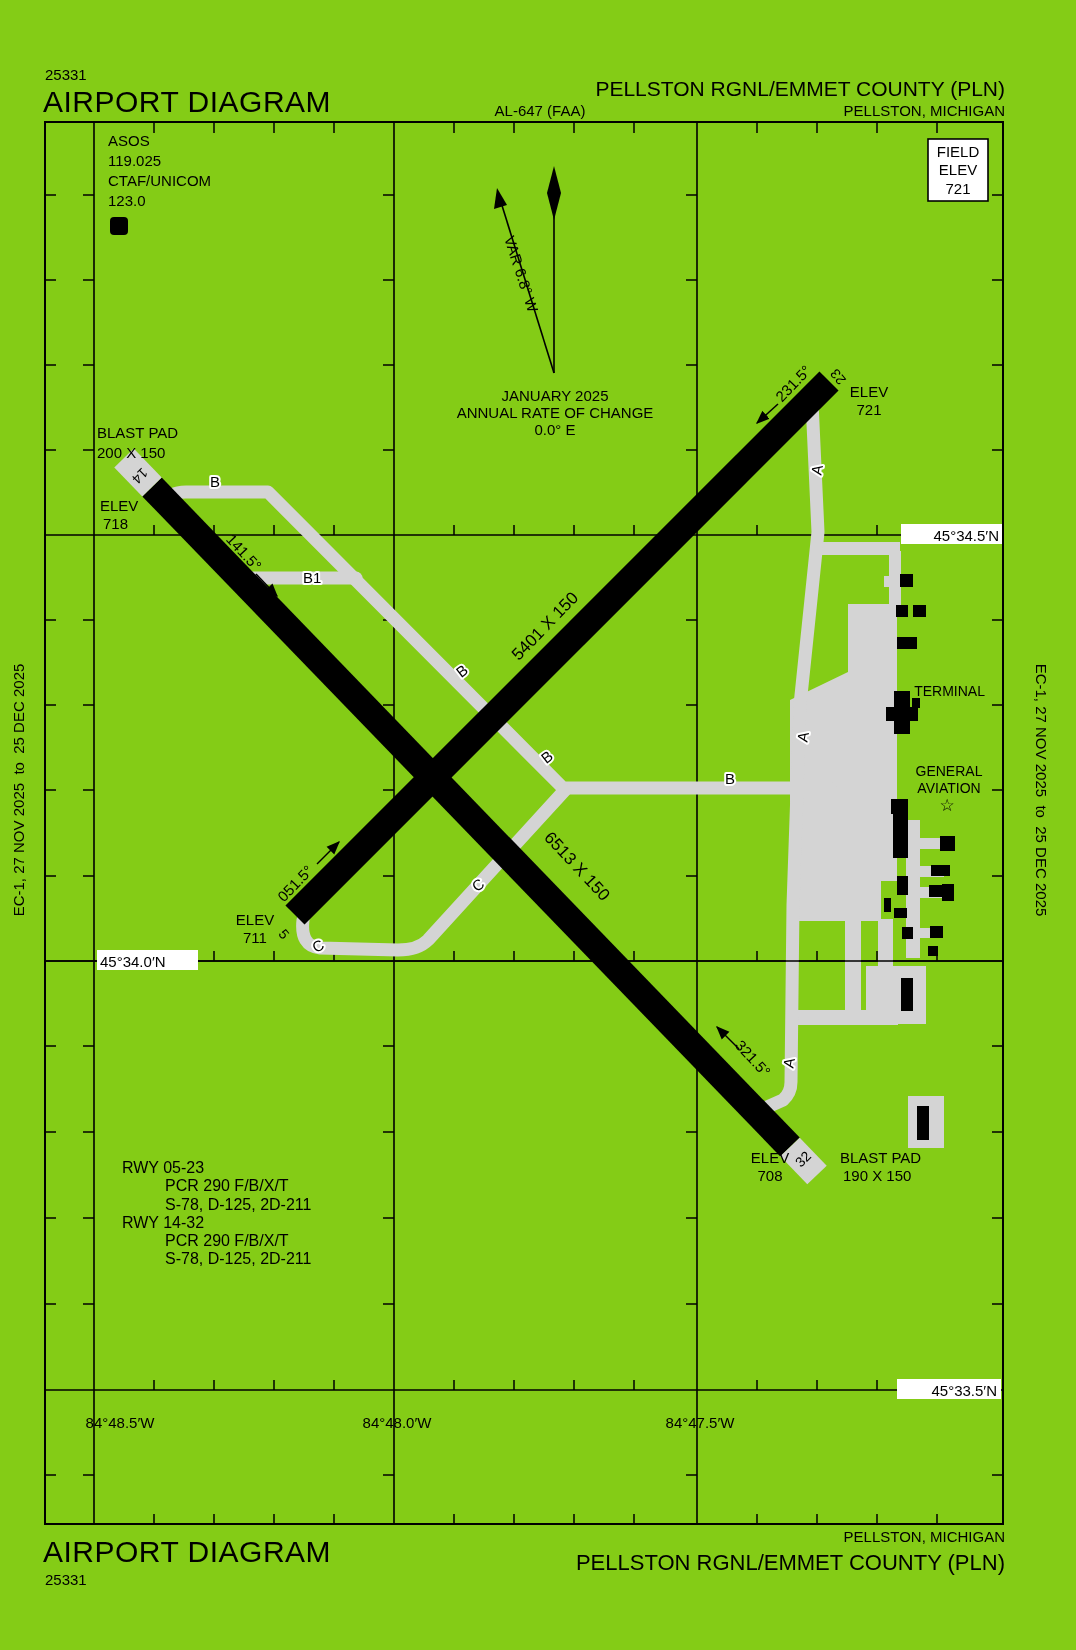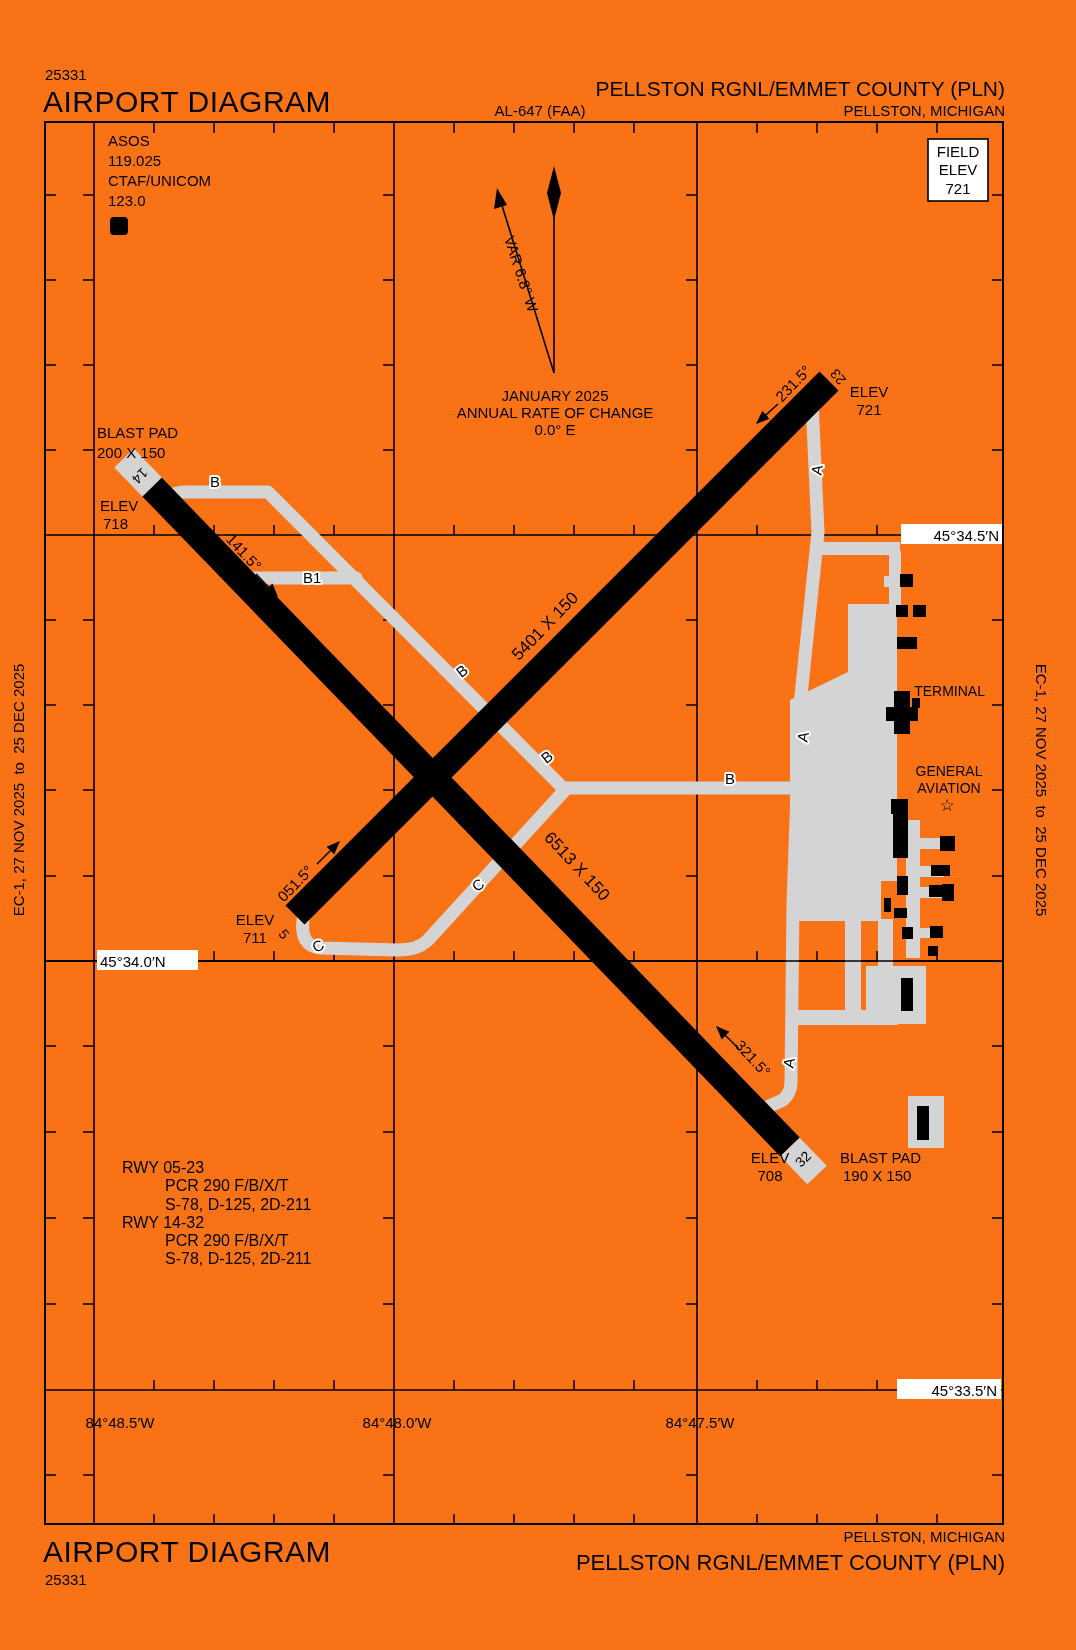--- a/index.html
+++ b/index.html
@@ -1,16 +1,16 @@
 <!DOCTYPE html>
 <html><head>
 <meta charset="utf-8">
 <style>
   html,body{margin:0;padding:0;background:#fff;}
-  #page{position:relative;width:1076px;height:1650px;background:#f97316;overflow:hidden;}
+  #page{position:relative;width:1076px;height:1650px;background:#84cc16;overflow:hidden;}
   svg{position:absolute;left:0;top:0;}
   text{font-family:"Liberation Sans",sans-serif;fill:#000;}
   .f13{font-size:13px}.f14{font-size:14px}.f15{font-size:15px}.f16{font-size:16px}
   .f17{font-size:17px}.f21{font-size:21px}.f22{font-size:22px}.f30{font-size:30px;letter-spacing:.5px}
   .halo{paint-order:stroke;stroke:#fff;stroke-width:4px;stroke-linejoin:round}
   .mid{text-anchor:middle}.end{text-anchor:end}
   .ln{stroke:#000;stroke-width:1.6;fill:none}
   .twy{stroke:#d4d4d4;stroke-width:13;fill:none;stroke-linecap:round;stroke-linejoin:round}
   .rwy{stroke:#000;stroke-width:27;fill:none;stroke-linecap:butt}
   .pad{stroke:#d4d4d4;stroke-width:27;fill:none;stroke-linecap:butt}

